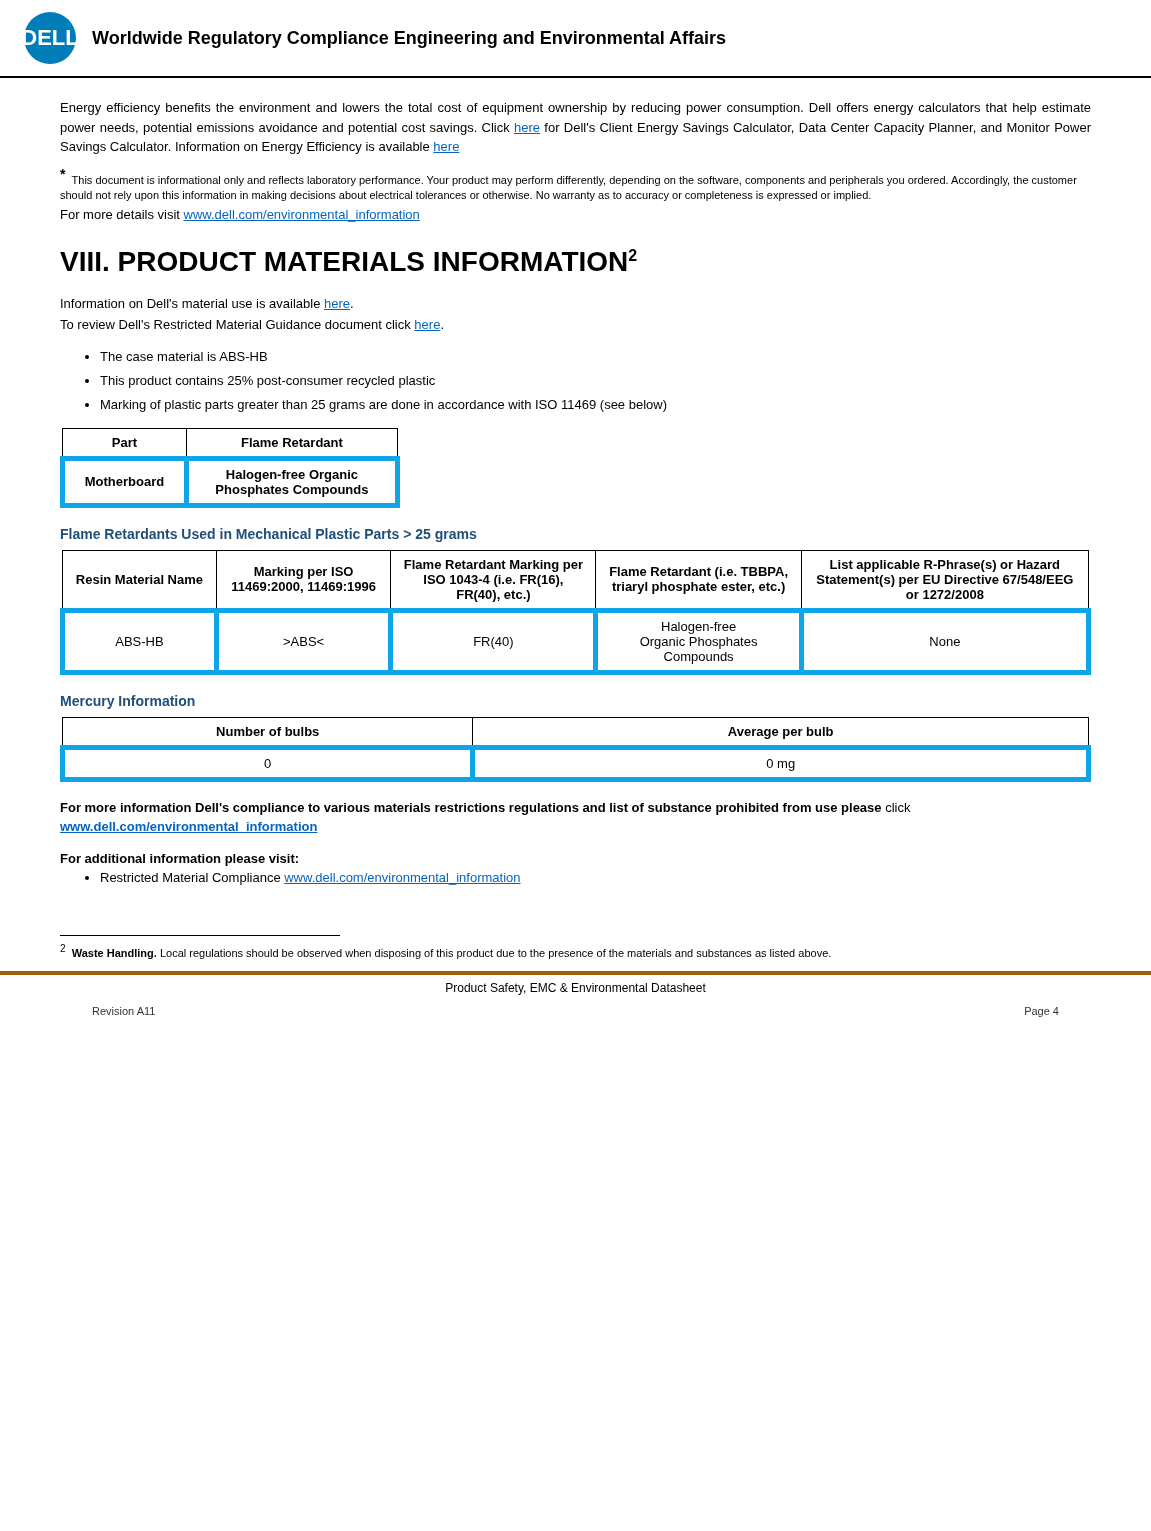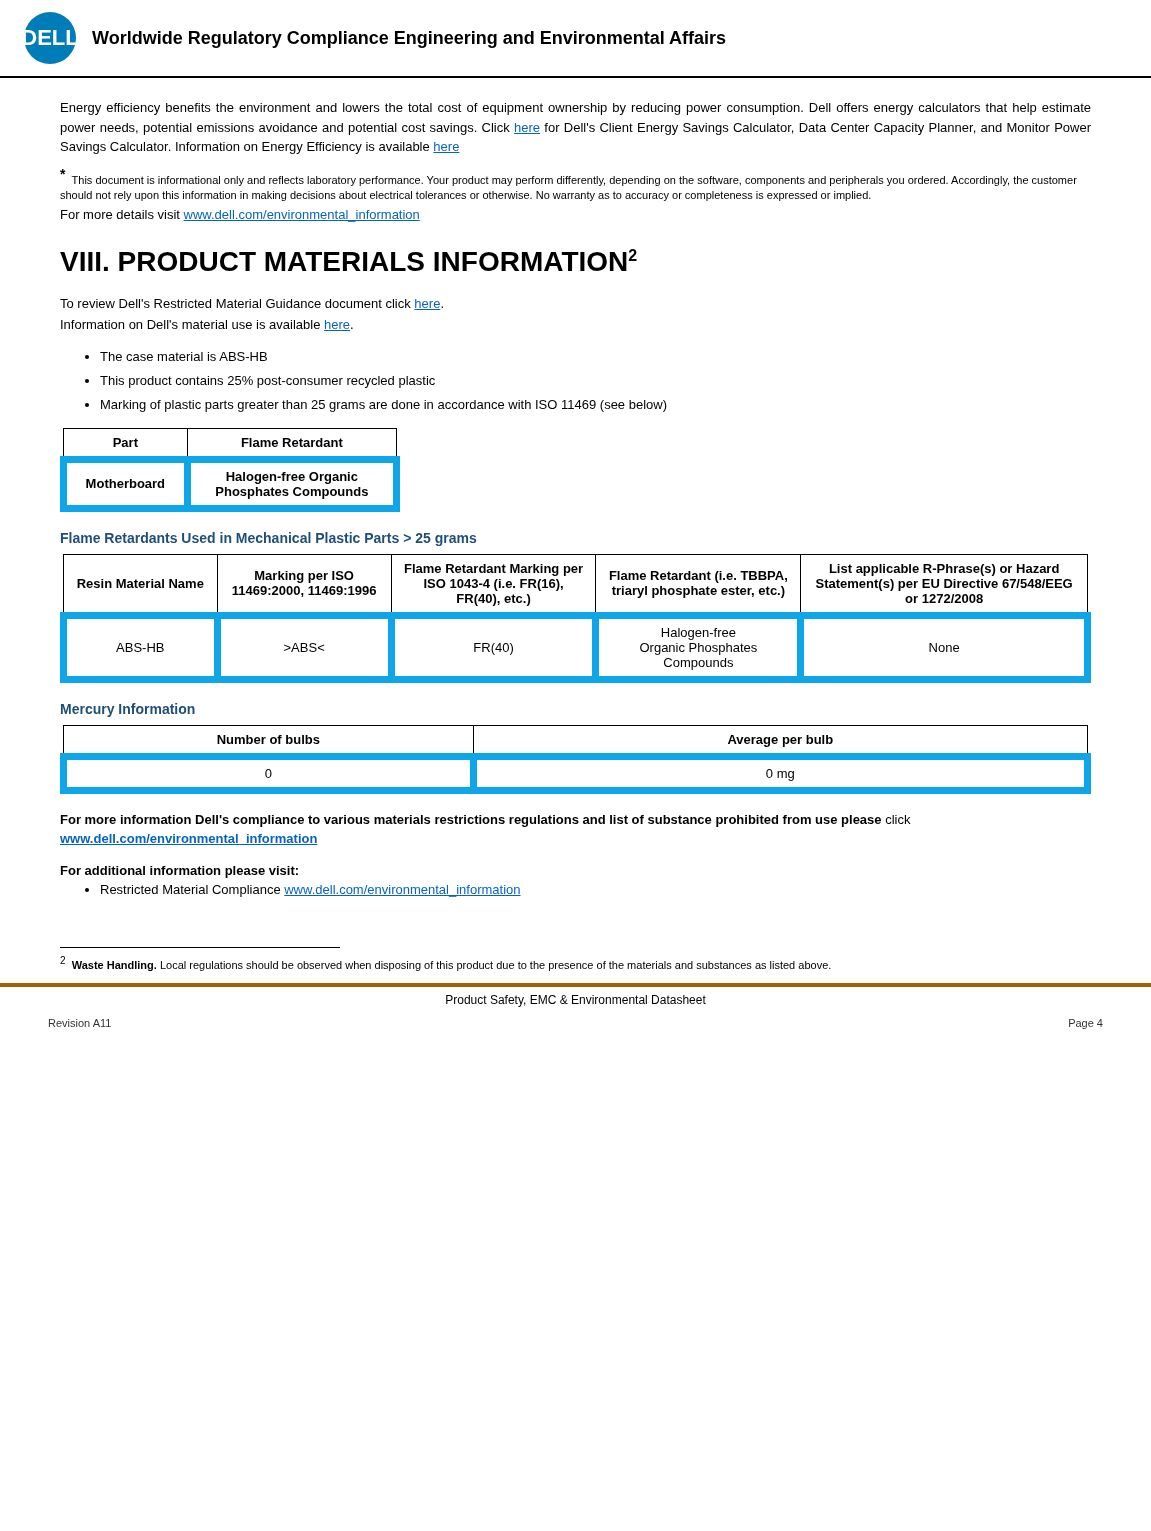--- a/index.html
+++ b/index.html
@@ -98,21 +98,21 @@
     }
     th {
       background: #fff;
       font-weight: bold;
       border: 1px solid #000;
       padding: 6px 10px;
       text-align: center;
       font-size: 13px;
     }
     td {
-      border: 7px solid #0ea5e9;
+      border: 5px solid #0ea5e9;
       padding: 6px 10px;
       text-align: center;
       font-size: 13px;
       vertical-align: middle;
     }
     .table-narrow {
       width: auto;
     }
 
     
@@ -167,21 +167,21 @@
     }
     .footer-center {
       text-align: center;
       border-top: 4px solid #a16207;
       padding: 6px 0;
       font-size: 12px;
     }
     .footer-bottom {
       display: flex;
       justify-content: space-between;
-      padding: 4px 48px;
+      padding: 4px 92px;
       font-size: 11px;
       color: #333;
     }
 
     
     .dell-circle {
       fill: #007DB8;
     }
     .dell-text {
       fill: #fff;
@@ -216,24 +216,24 @@
   <p class="visit-link">
     <span>For more details visit </span><a>www.dell.com/environmental_information</a>
   </p>
 
   <h2 class="section-heading">
     <span>VIII.  PRODUCT MATERIALS INFORMATION</span><sup>2</sup>
   </h2>
 
   <div class="material-info">
     <p>
-      <span>To review Dell's Restricted Material Guidance document click </span><a>here</a>.
+      <span>Information on Dell's material use is available </span><a>here</a>.
     </p>
     <p>
-      <span>Information on Dell's material use is available </span><a>here</a>.
+      <span>To review Dell's Restricted Material Guidance document click </span><a>here</a>.
     </p>
   </div>
 
   <ul class="bullet-list">
     <li>The case material is ABS-HB</li>
     <li>This product contains 25% post-consumer recycled plastic</li>
     <li>Marking of plastic parts greater than 25 grams are done in accordance with ISO 11469 (see below)</li>
   </ul>
 
 

